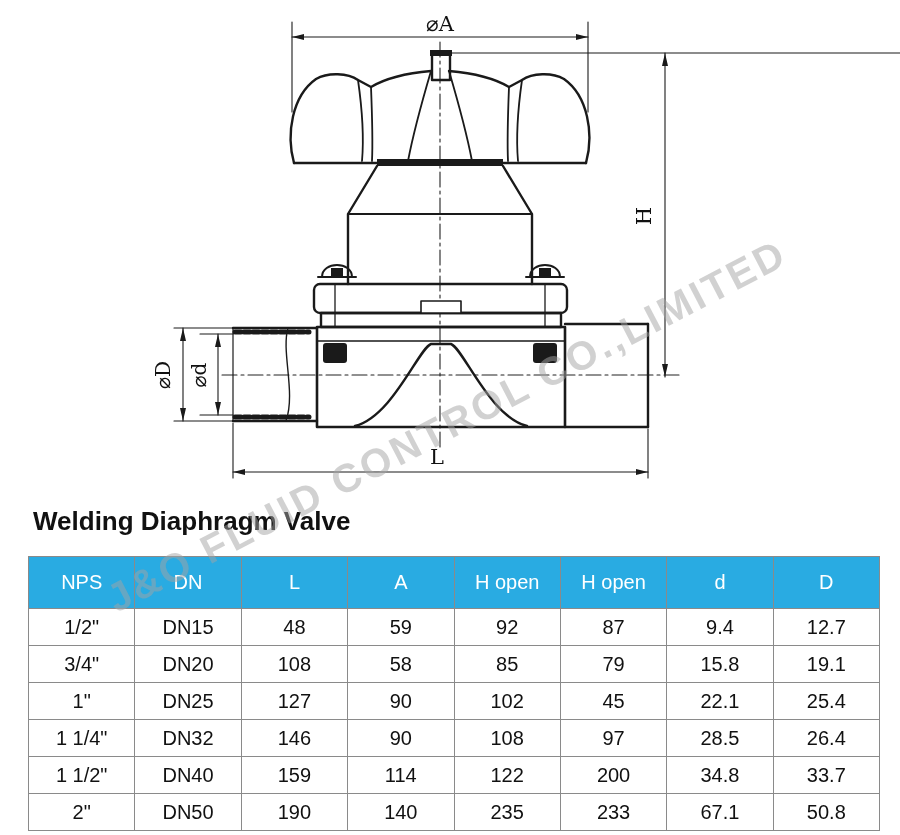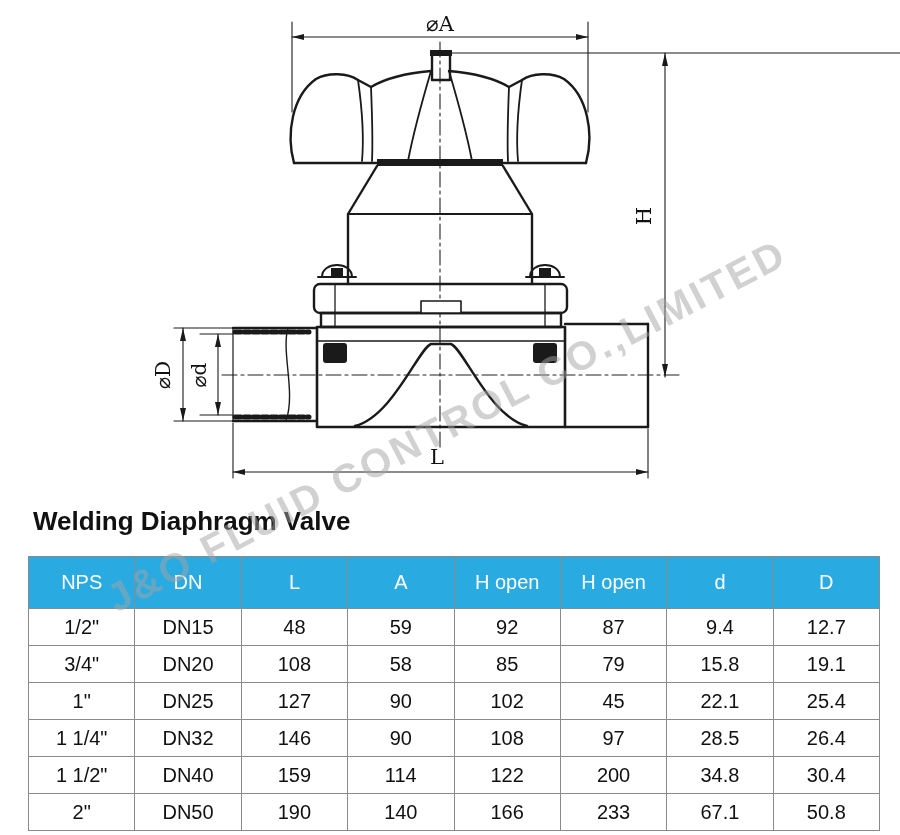--- a/index.html
+++ b/index.html
@@ -198,28 +198,28 @@
           <td>26.4</td>
         </tr>
         <tr>
           <td>1 1/2"</td>
           <td>DN40</td>
           <td>159</td>
           <td>114</td>
           <td>122</td>
           <td>200</td>
           <td>34.8</td>
-          <td>30.4</td>
+          <td>33.7</td>
         </tr>
         <tr>
           <td>2"</td>
           <td>DN50</td>
           <td>190</td>
           <td>140</td>
-          <td>166</td>
+          <td>235</td>
           <td>233</td>
           <td>67.1</td>
           <td>50.8</td>
         </tr>
       </tbody>
   </table>
 
   <div class="watermark">J&amp;O FLUID CONTROL CO.,LIMITED</div>
 </div>
 

